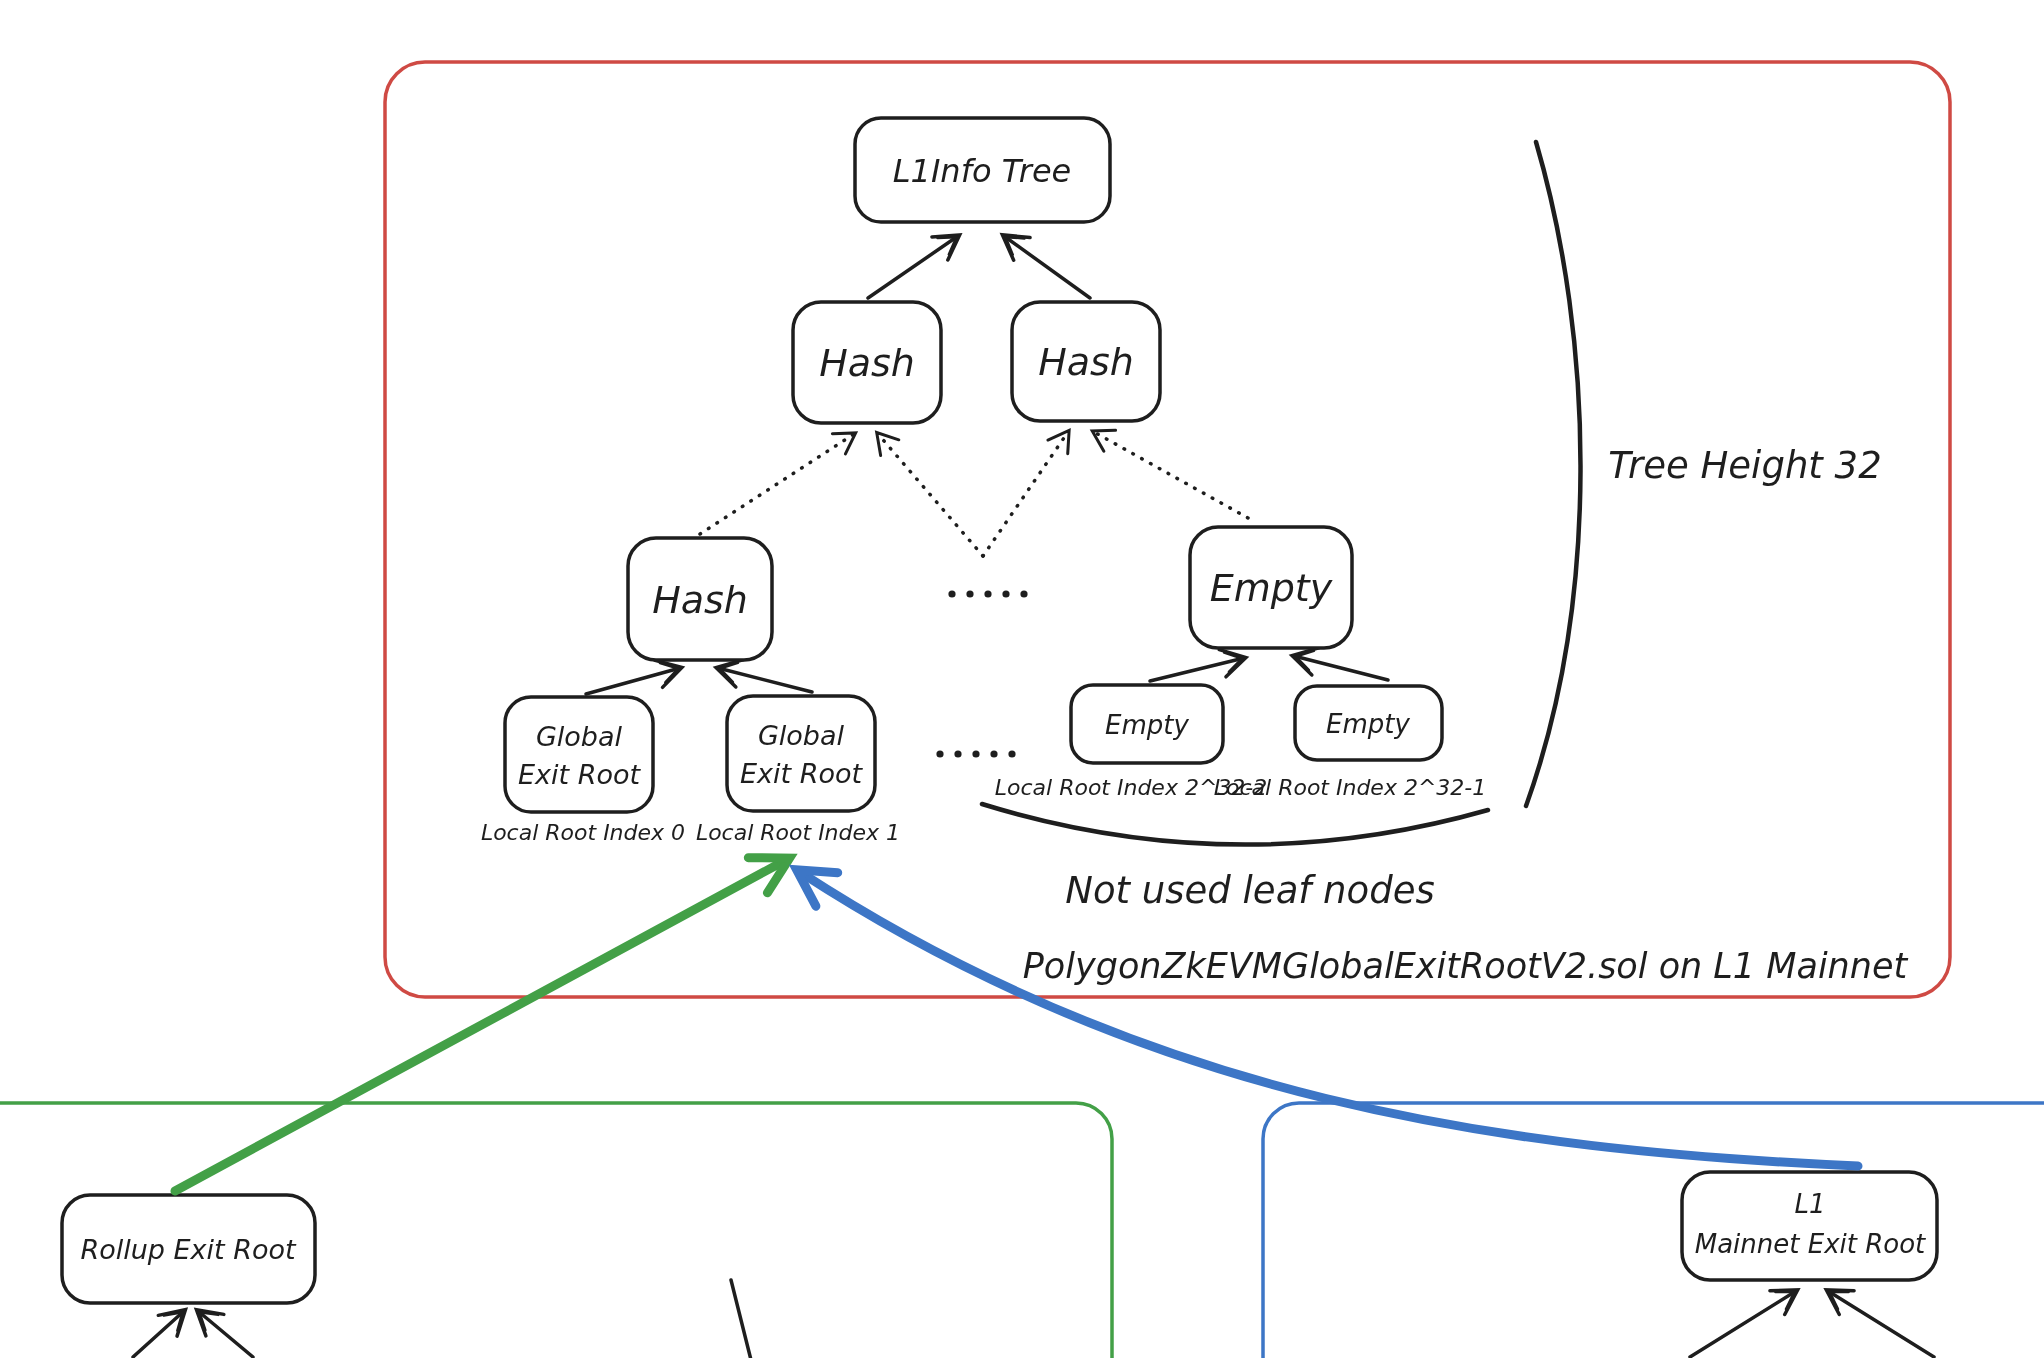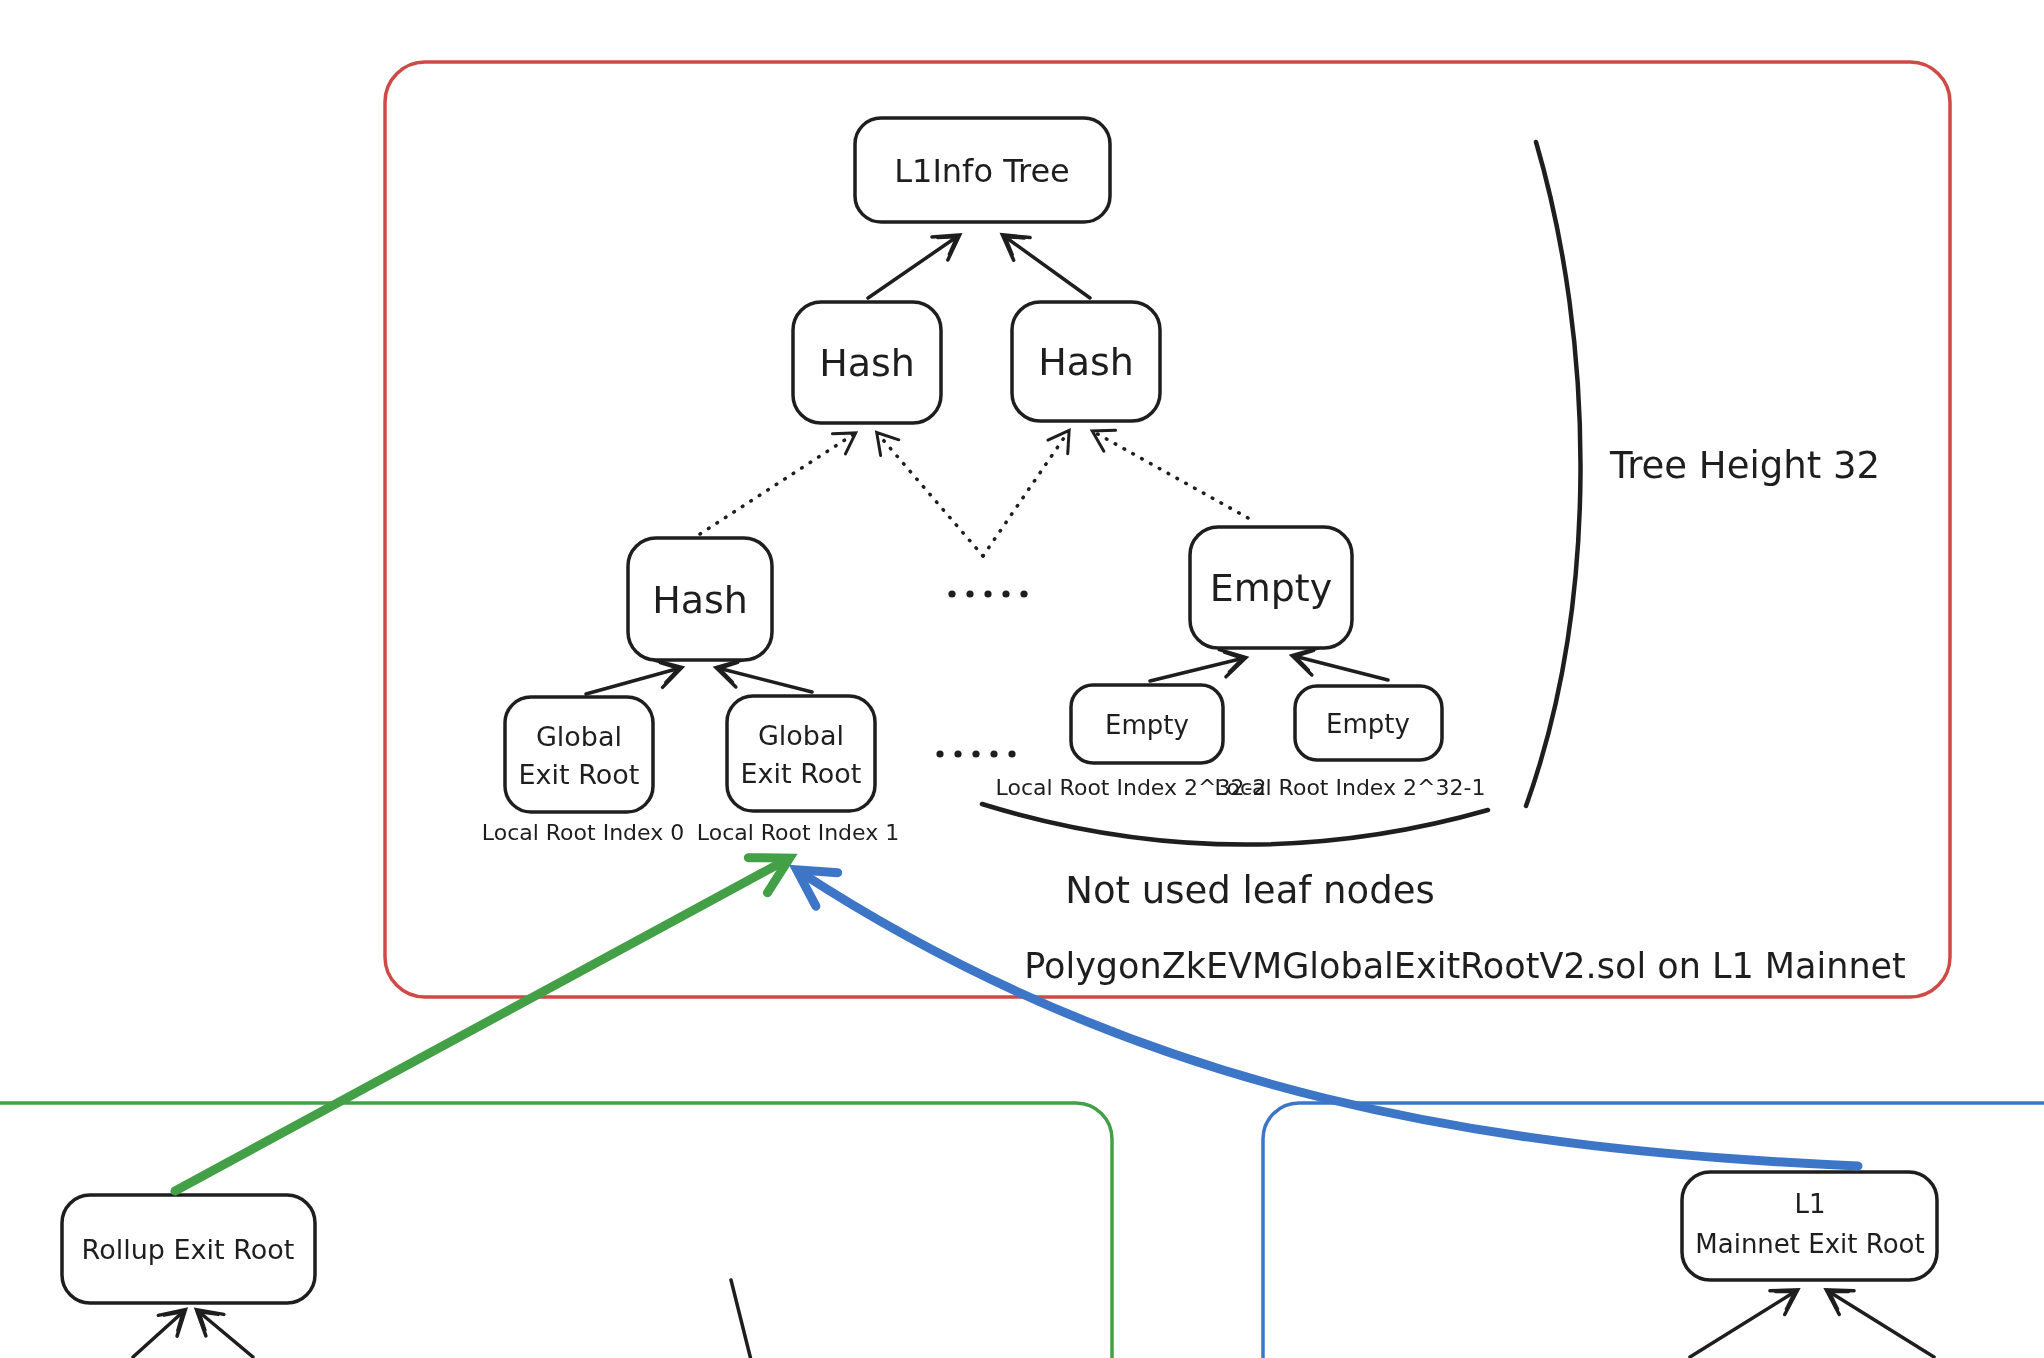--- a/index.html
+++ b/index.html
@@ -6,20 +6,21 @@
     margin: 0;
     padding: 0;
     background: #ffffff;
   }
   .stage {
     position: relative;
     width: 2044px;
     height: 1358px;
     background: #ffffff;
     overflow: hidden;
+    font-style: italic;
   }
   svg { display: block; }
 
   .node {
     fill: #ffffff;
     stroke: #1e1e1e;
     stroke-width: 3.5;
   }
   .edge {
     stroke: #1e1e1e;

